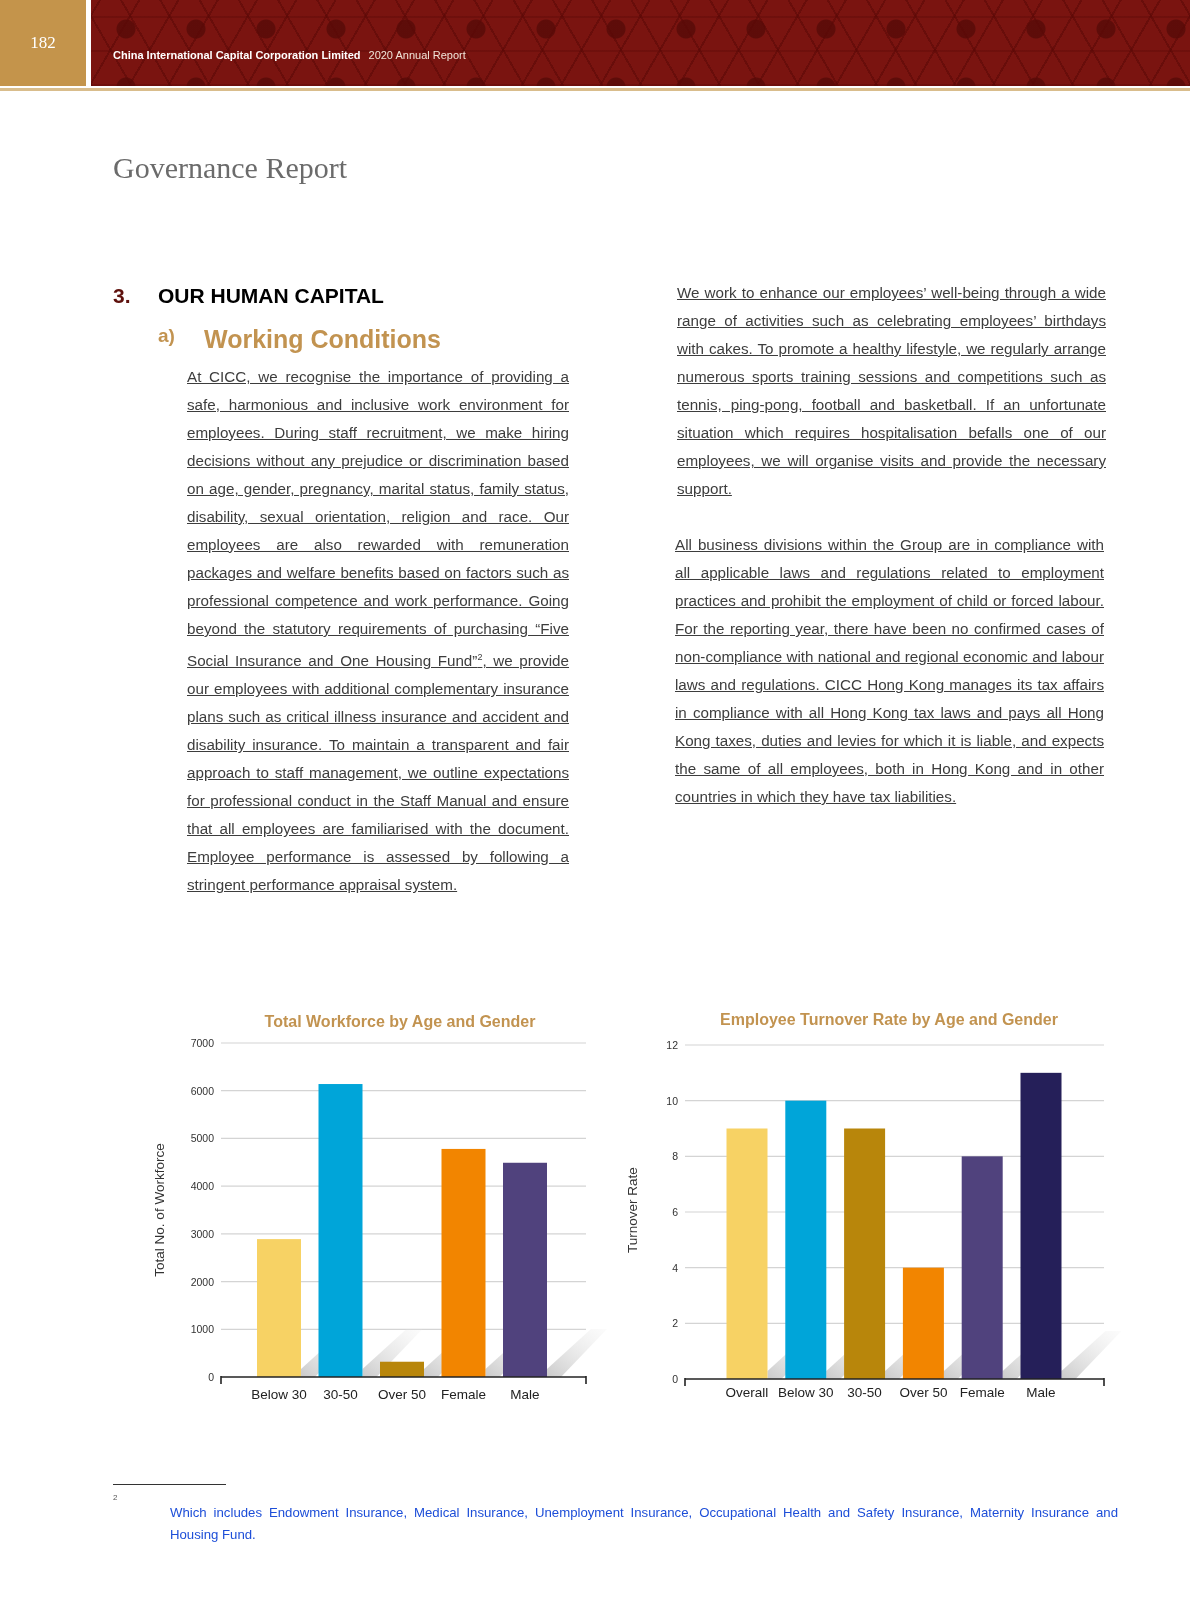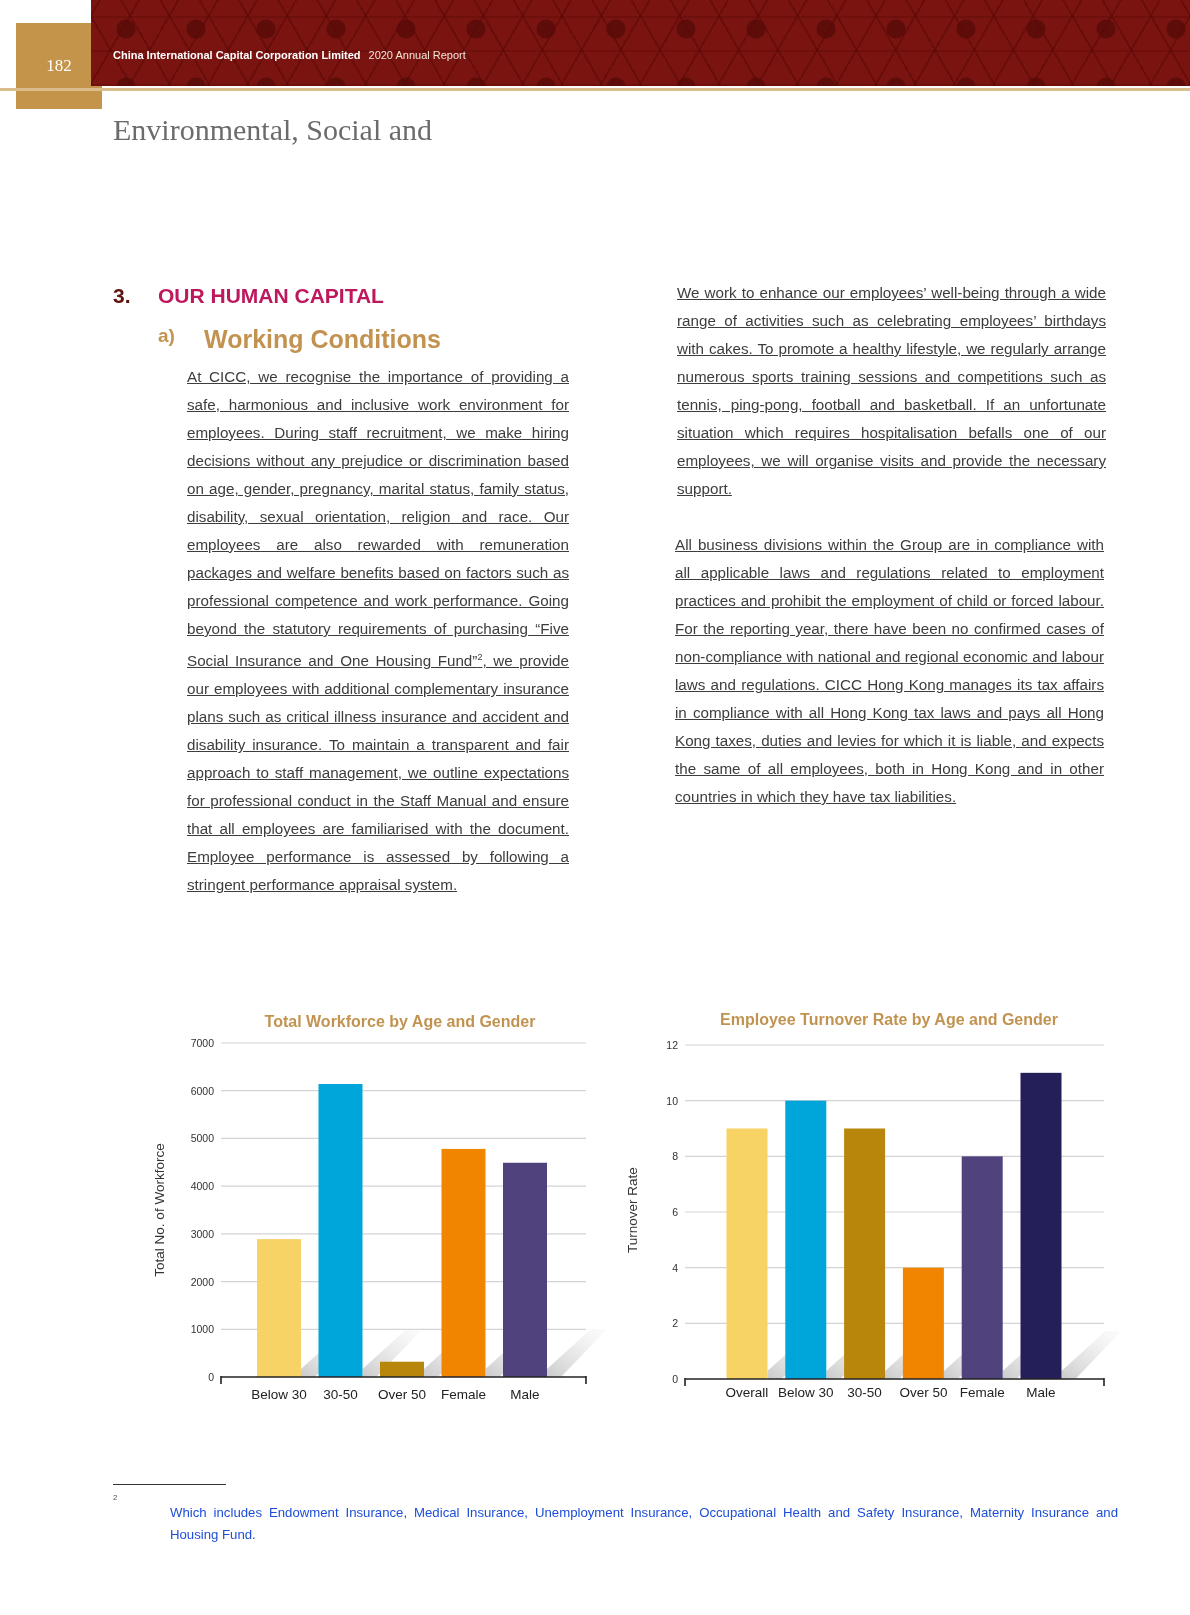--- a/index.html
+++ b/index.html
@@ -1,35 +1,35 @@
 <!DOCTYPE html>
 <html><head>
 <meta charset="utf-8">
 <style>
   html, body { margin: 0; padding: 0; background: #ffffff; }
   body { width: 1190px; height: 1615px; position: relative; overflow: hidden; font-family: "DejaVu Sans", sans-serif; color: #3a3a3a; }
 
   
-  .hdr-page { position: absolute; left: 16px; top: 0; width: 86px; height: 86px; background: #c4944b; color: #fff; font-family: "Liberation Serif", serif; font-size: 17px; display: flex; align-items: center; justify-content: center; margin-top: 23px; }
+  .hdr-page { position: absolute; left: 0; top: 0; width: 86px; height: 86px; background: #c4944b; color: #fff; font-family: "Liberation Serif", serif; font-size: 17px; display: flex; align-items: center; justify-content: center; }
   .hdr-band { position: absolute; left: 91px; top: 0; width: 1099px; height: 86px; background-color: #7a1410;
     background-image:
       repeating-linear-gradient(60deg, rgba(90,8,6,0.55) 0 2px, transparent 2px 34px),
       repeating-linear-gradient(-60deg, rgba(90,8,6,0.55) 0 2px, transparent 2px 34px),
       repeating-linear-gradient(0deg, rgba(90,8,6,0.35) 0 2px, transparent 2px 34px),
       radial-gradient(circle at 50% 50%, rgba(70,6,4,0.55) 0 9px, transparent 10px);
     background-size: auto, auto, auto, 70px 58px; }
   .hdr-text { position: absolute; left: 113px; top: 49px; font-size: 11px; color: #fff; white-space: nowrap; font-family: "Liberation Sans", sans-serif; }
   .hdr-text .co { font-weight: bold; }
   .hdr-text .yr { font-weight: normal; margin-left: 8px; color: #f0e4d8; }
   .hdr-rule { position: absolute; left: 0; top: 88px; width: 1190px; height: 3px; background: #d9bd8c; }
 
   .doc-title { position: absolute; left: 113px; top: 111px; font-family: "Liberation Serif", serif; font-size: 30px; line-height: 38px; color: #6b6b6b; font-weight: normal; margin: 0; }
 
   .sec-num { position: absolute; left: 113px; top: 284px; font-family: "Liberation Sans", sans-serif; font-weight: bold; font-size: 21px; color: #5e110d; }
-  .sec-title { position: absolute; left: 158px; top: 284px; font-family: "Liberation Sans", sans-serif; font-weight: bold; font-size: 21px; color: #be185d; }
+  .sec-title { position: absolute; left: 158px; top: 284px; font-family: "Liberation Sans", sans-serif; font-weight: bold; font-size: 21px; color: #000000; }
   .sub-num { position: absolute; left: 158px; top: 325px; font-family: "Liberation Sans", sans-serif; font-weight: bold; font-size: 19px; color: #c29350; }
   .sub-title { position: absolute; left: 204px; top: 325px; font-family: "Liberation Sans", sans-serif; font-weight: bold; font-size: 25px; color: #c29350; }
 
   .para { position: absolute; font-family: "Liberation Sans", sans-serif; font-size: 15.2px; line-height: 28px; color: #3d3d3d; text-align: justify; margin: 0; text-decoration: underline; }
   .para-left { left: 187px; top: 363px; width: 382px; }
   .para-r1 { left: 677px; top: 279px; width: 429px; }
   .para-r2 { left: 675px; top: 531px; width: 429px; }
   sup { font-size: 9px; }
 
   
@@ -48,21 +48,22 @@
 <body>
 
 <div class="hdr-page">182</div>
 <div class="hdr-band"></div>
 <div class="hdr-text">
   <span class="co">China International Capital Corporation Limited</span><span class="yr">2020 Annual Report</span>
 </div>
 <div class="hdr-rule"></div>
 
 <h1 class="doc-title">
-  <span>Environmental, Social and</span><br>
+  <br>
+  <span>Governance Report</span>
 </h1>
 
 <div class="sec-num">3.</div>
 <div class="sec-title">OUR HUMAN CAPITAL</div>
 <div class="sub-num">a)</div>
 <div class="sub-title">Working Conditions</div>
 
 <p class="para para-left"><span>At CICC, we recognise the importance of providing a safe, harmonious and inclusive work environment for employees. During staff recruitment, we make hiring decisions without any prejudice or discrimination based on age, gender, pregnancy, marital status, family status, disability, sexual orientation, religion and race. Our employees are also rewarded with remuneration packages and welfare benefits based on factors such as professional competence and work performance. Going beyond the statutory requirements of purchasing “Five Social Insurance and One Housing Fund”</span><sup>2</sup><span>, we provide our employees with additional complementary insurance plans such as critical illness insurance and accident and disability insurance. To maintain a transparent and fair approach to staff management, we outline expectations for professional conduct in the Staff Manual and ensure that all employees are familiarised with the document. Employee performance is assessed by following a stringent performance appraisal system.</span></p>
 
 <p class="para para-r1">We work to enhance our employees’ well-being through a wide range of activities such as celebrating employees’ birthdays with cakes. To promote a healthy lifestyle, we regularly arrange numerous sports training sessions and competitions such as tennis, ping-pong, football and basketball. If an unfortunate situation which requires hospitalisation befalls one of our employees, we will organise visits and provide the necessary support.</p>

